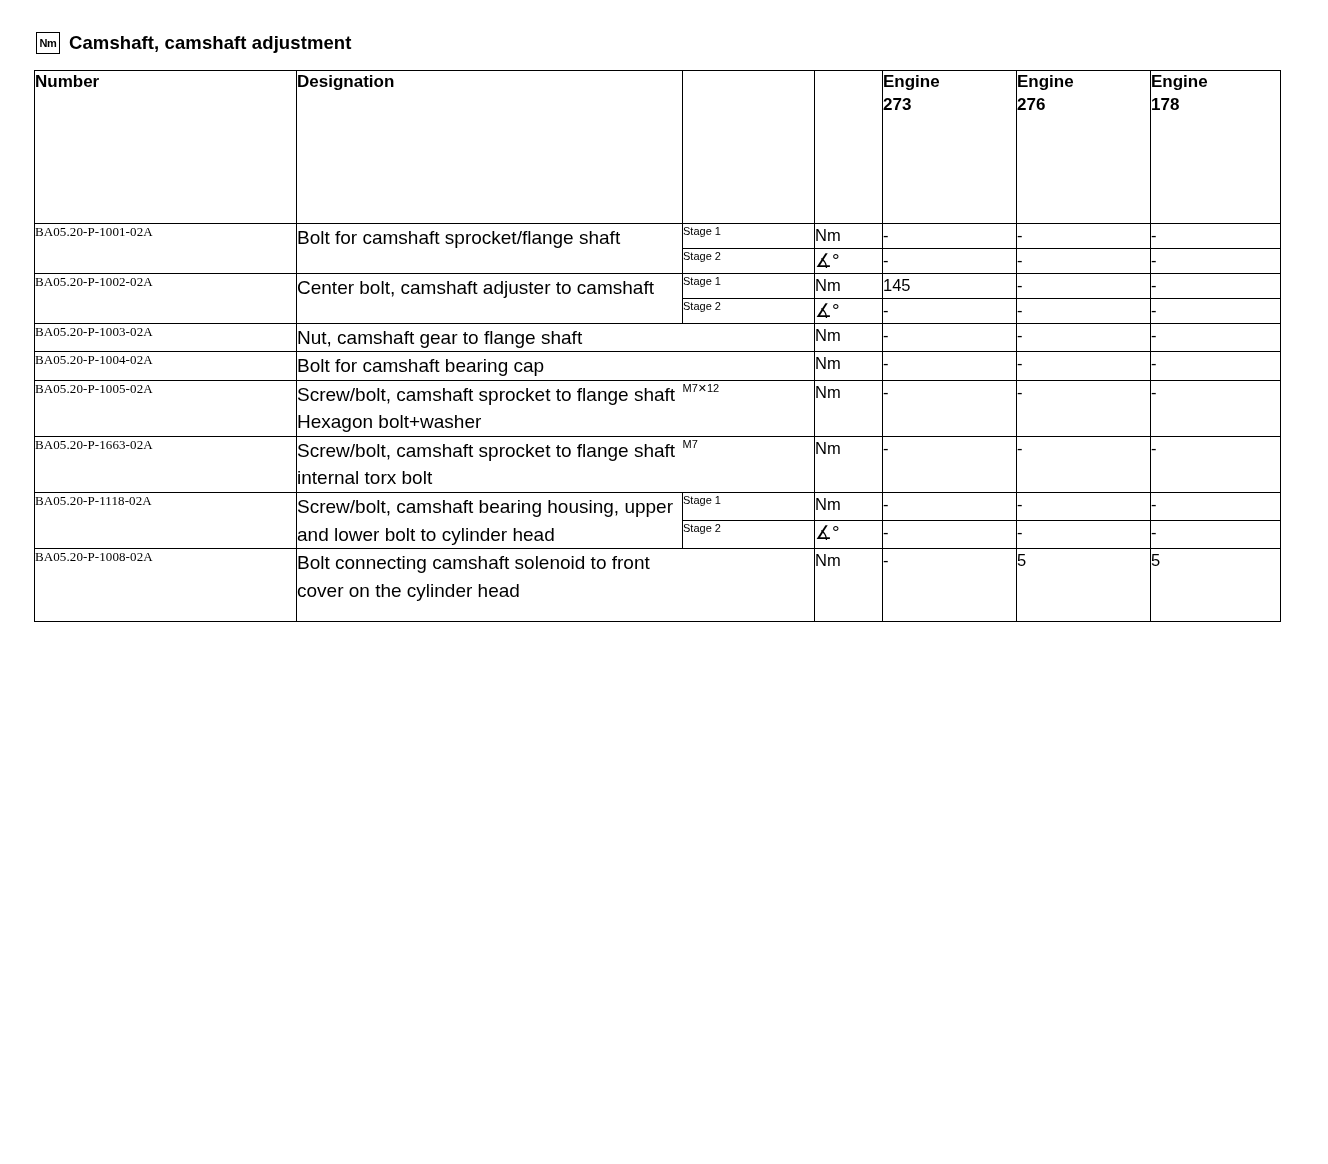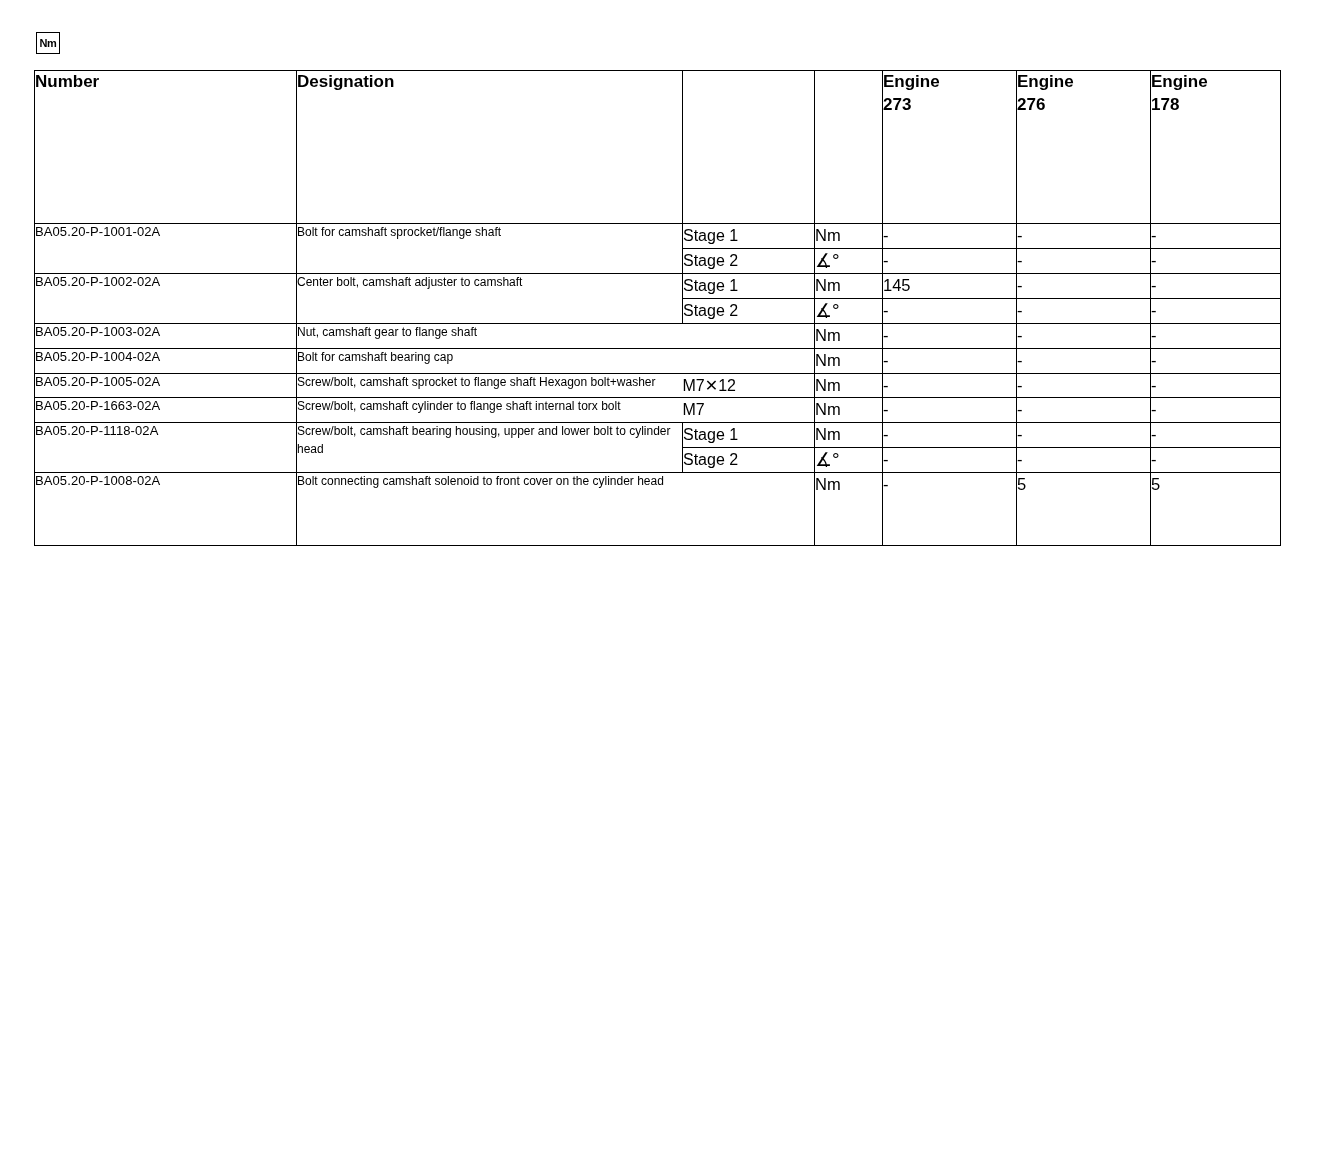--- a/index.html
+++ b/index.html
@@ -75,29 +75,30 @@
     padding: 14px 0 0 12px;
     line-height: 1.35;
   }
   .hd-engine span { display: block; }
 
   .num-cell {
     font-size: 13px;
     padding: 14px 0 16px 12px;
     letter-spacing: 0.1px;
     line-height: 1.3;
+    font-family: Liberation Serif, serif;
   }
   .desc-cell {
-    font-size: 12px;
+    font-size: 19px;
     padding: 13px 14px 16px 13px;
     line-height: 1.45;
     margin-top: 24px;
   }
   .stage-cell {
-    font-size: 16px;
+    font-size: 11px;
     padding: 13px 0 16px 12px;
     line-height: 1.45;
   }
   .unit-cell {
     font-size: 16.5px;
     padding: 13px 0 16px 12px;
     line-height: 1.45;
   }
   .val-cell {
     font-size: 16.5px;
@@ -126,20 +127,21 @@
   .no-right-border { border-right: none !important; }
   .no-left-border  { border-left: none !important; }
 </style>
 </head>
 <body>
 
 <div class="page">
 
   <div class="title-row">
     <span class="nm-badge">Nm</span>
+    <span class="title-text">Camshaft, camshaft adjustment</span>
   </div>
 
   <table class="spec">
     <colgroup>
       <col class="c-number">
         <col class="c-desig">
         <col class="c-stage">
         <col class="c-unit">
       <col class="c-e273">
         <col class="c-e276">
@@ -225,21 +227,21 @@
         <td class="desc-cell no-right-border">Screw/bolt, camshaft sprocket to flange shaft Hexagon bolt+washer</td>
         <td class="stage-cell no-left-border">M7✕12</td>
         <td class="unit-cell">Nm</td>
         <td class="val-cell">-</td>
         <td class="val-cell">-</td>
         <td class="val-cell">-</td>
       </tr>
 
       <tr>
         <td class="num-cell">BA05.20-P-1663-02A</td>
-        <td class="desc-cell no-right-border">Screw/bolt, camshaft cylinder to flange shaft internal torx bolt</td>
+        <td class="desc-cell no-right-border">Screw/bolt, camshaft sprocket to flange shaft internal torx bolt</td>
         <td class="stage-cell no-left-border">M7</td>
         <td class="unit-cell">Nm</td>
         <td class="val-cell">-</td>
         <td class="val-cell">-</td>
         <td class="val-cell">-</td>
       </tr>
 
       <tr>
         <td class="num-cell" rowspan="2">BA05.20-P-1118-02A</td>
         <td class="desc-cell" rowspan="2">Screw/bolt, camshaft bearing housing, upper and lower bolt to cylinder head</td>

